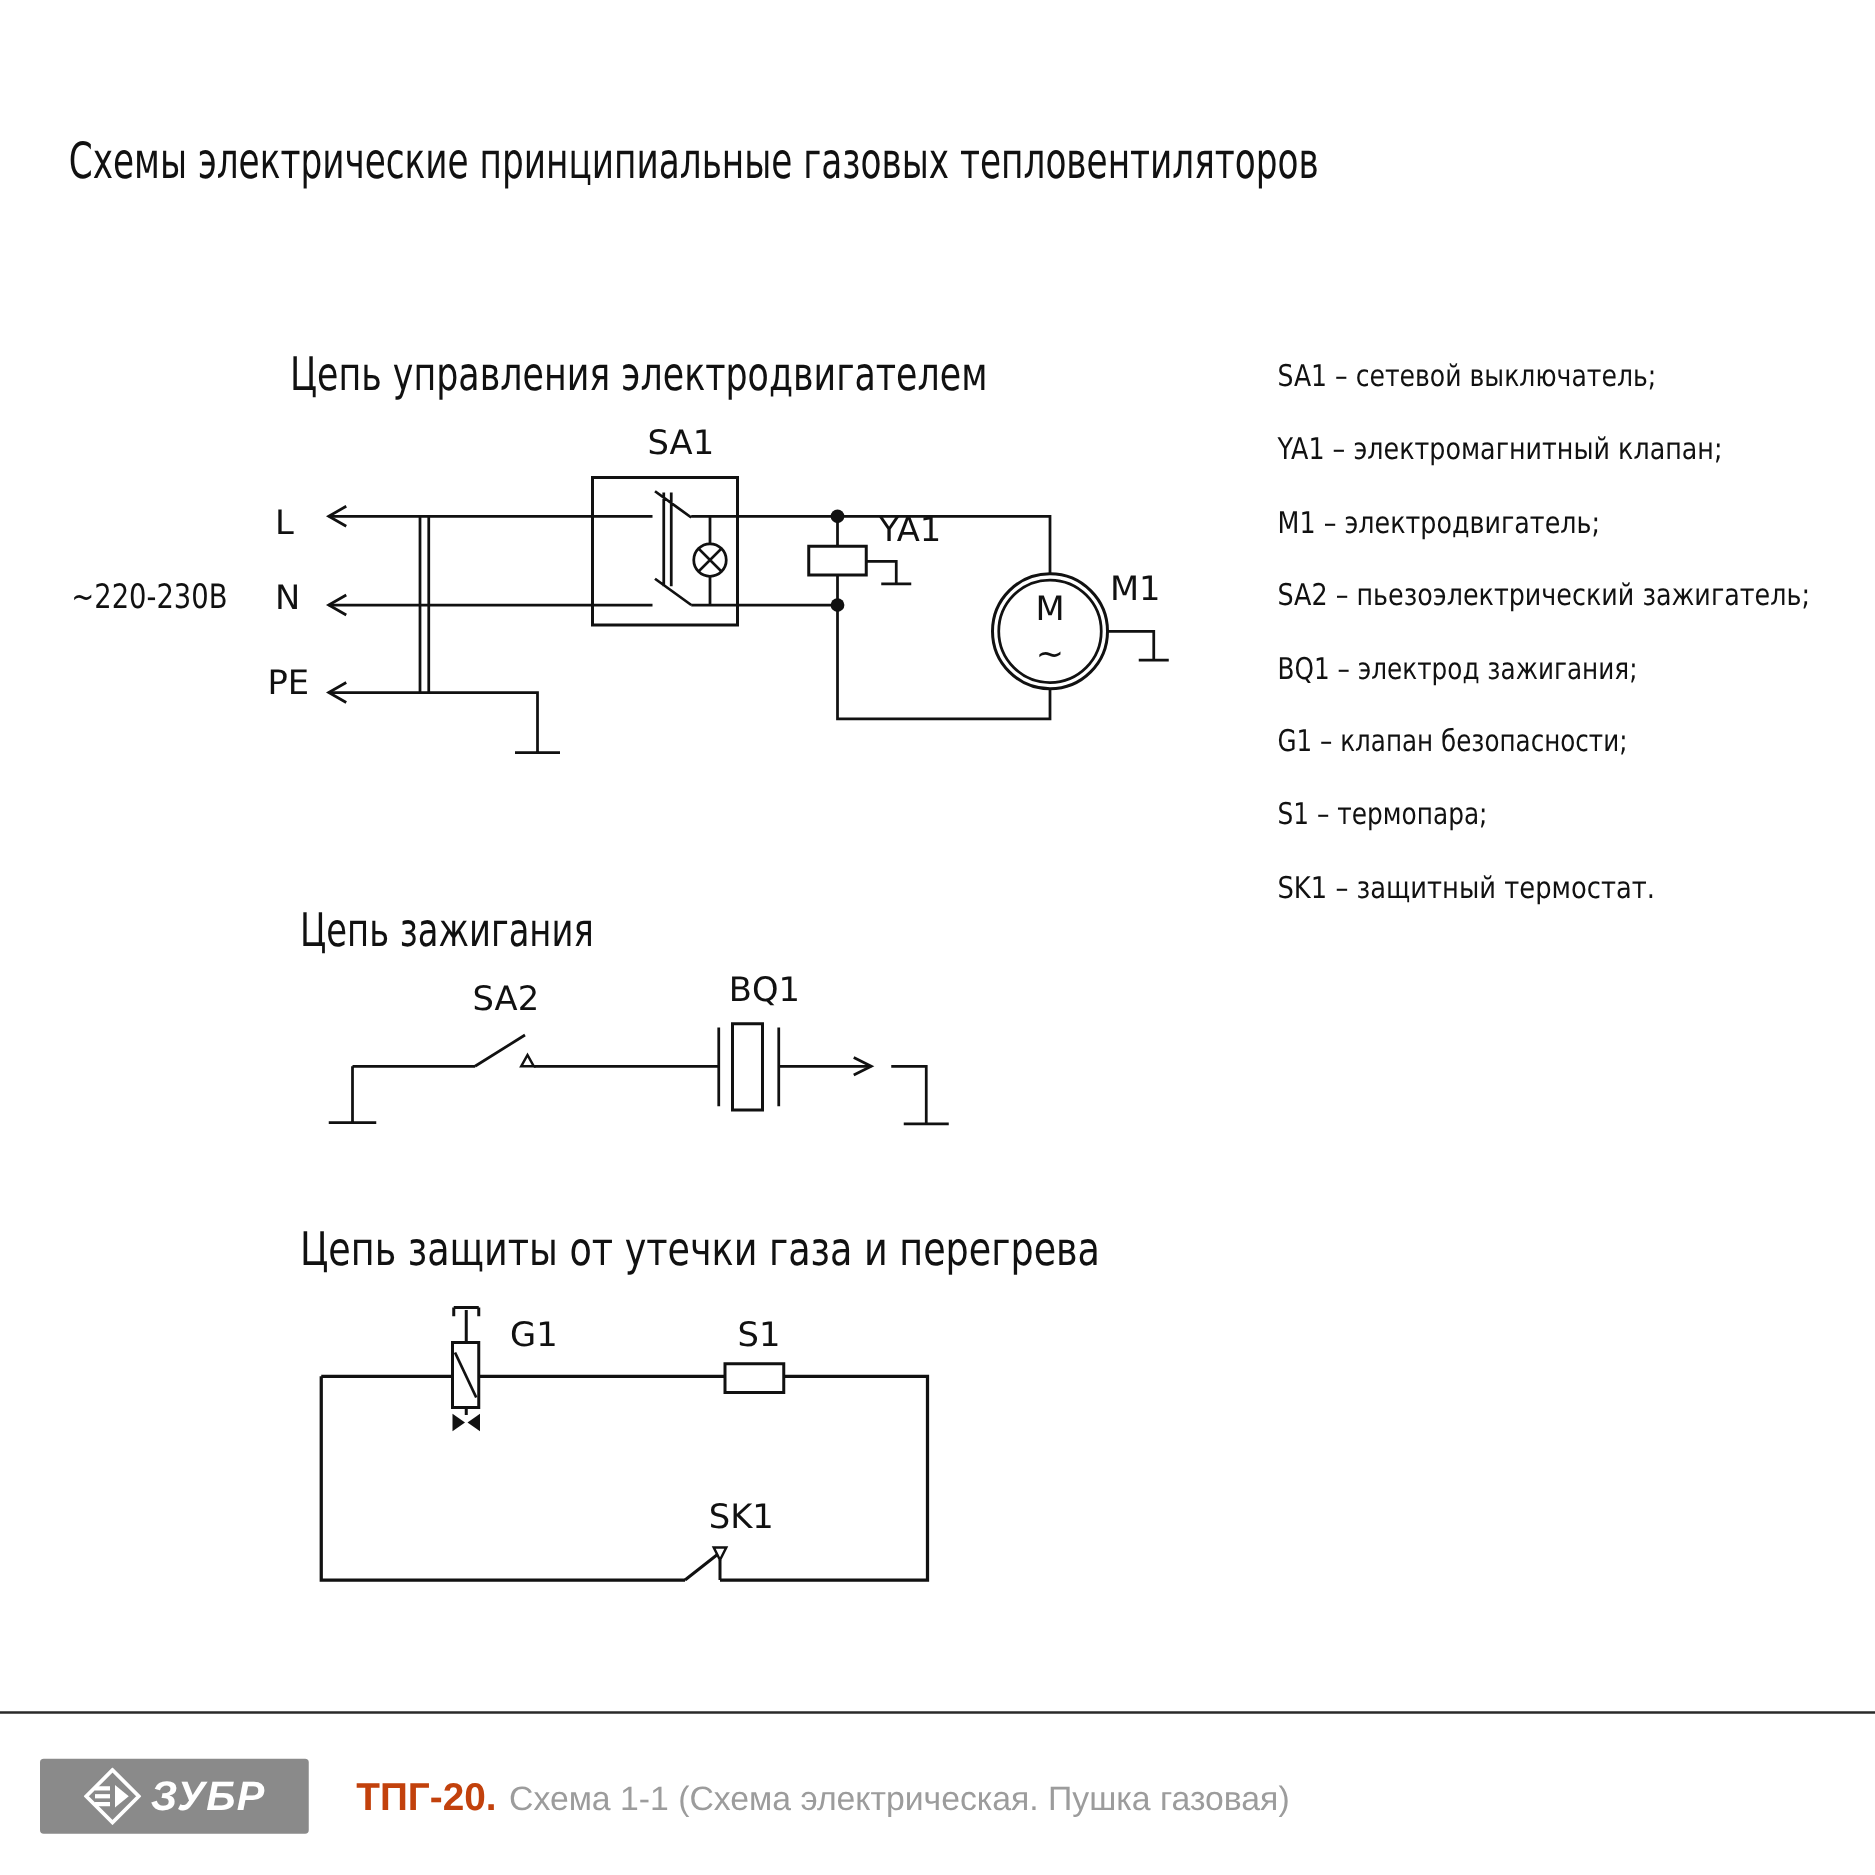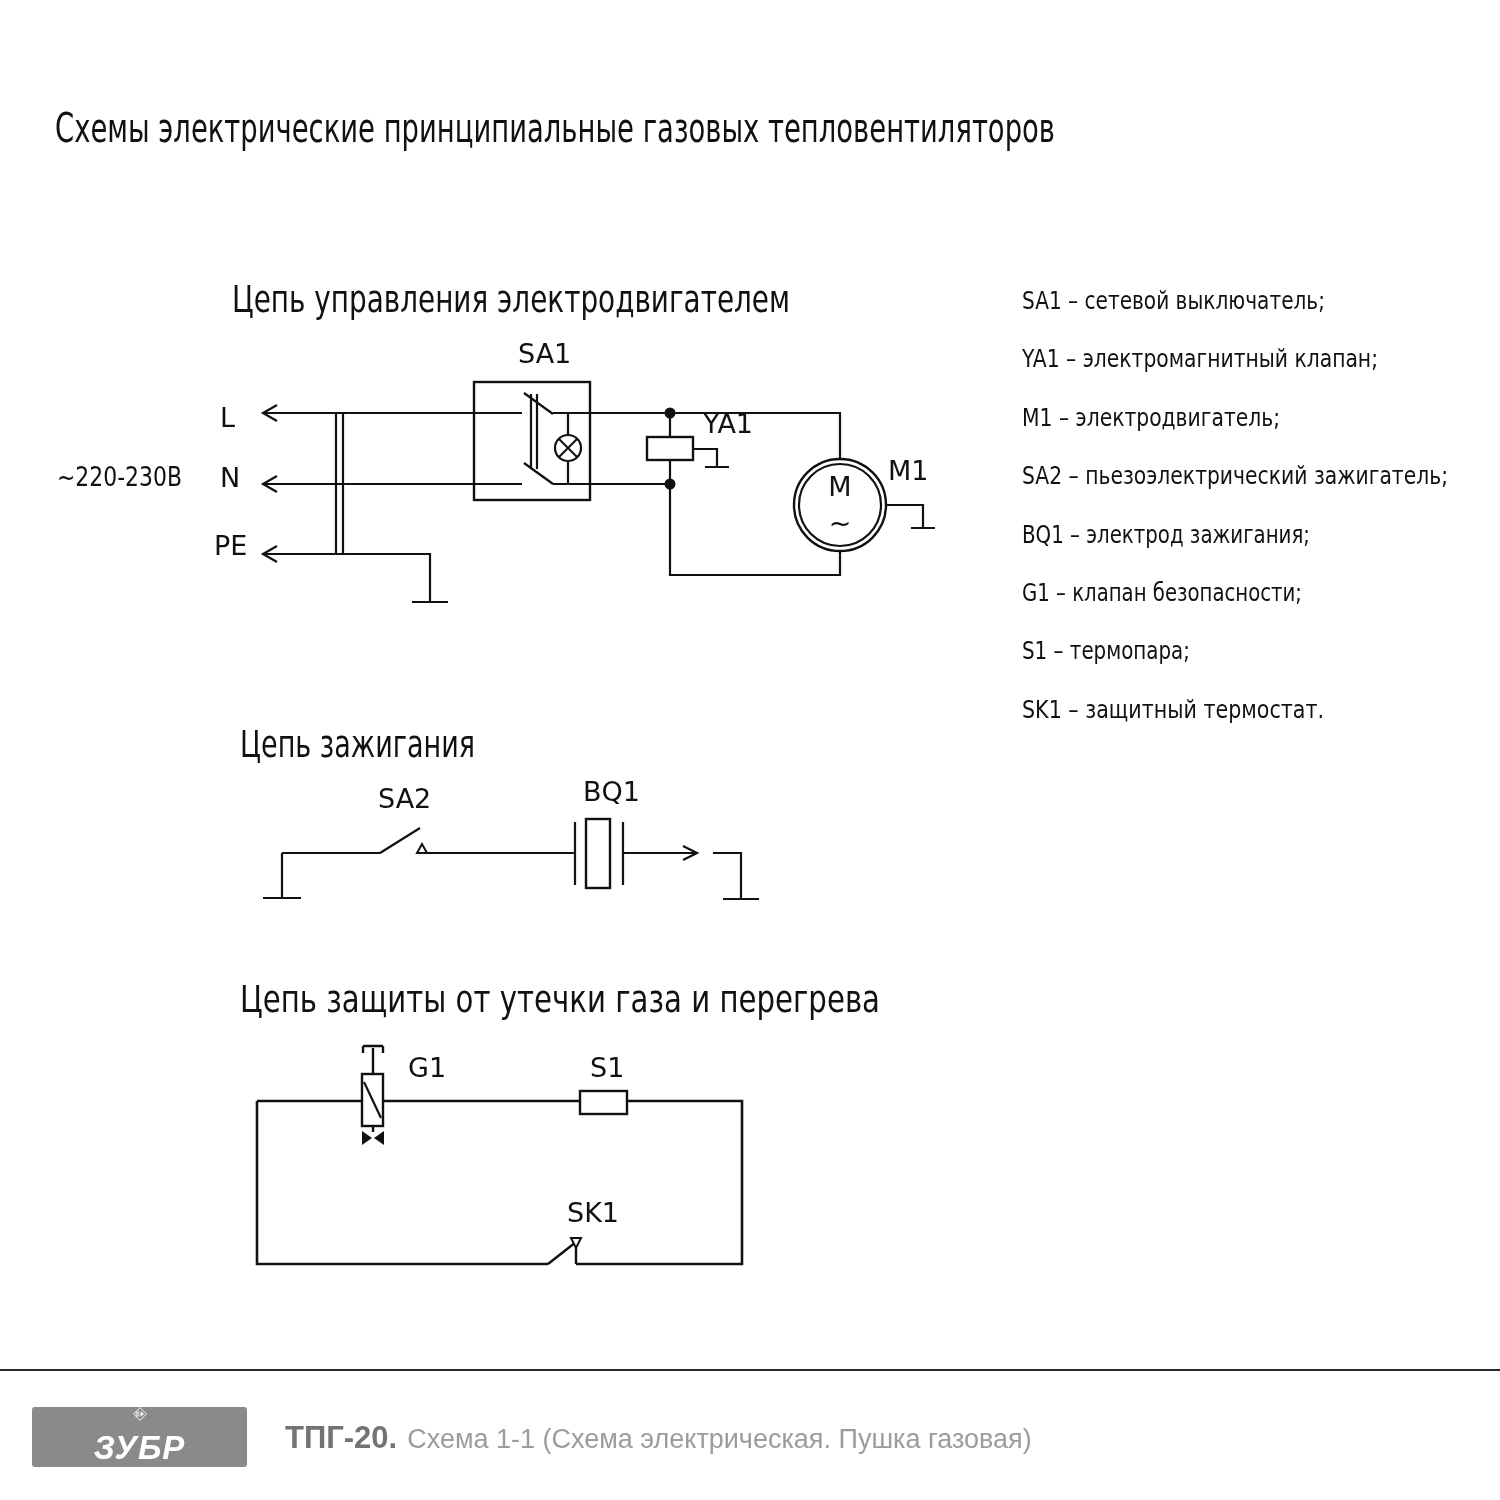--- a/index.html
+++ b/index.html
@@ -2,26 +2,26 @@
 <html><head>
 <meta charset="utf-8">
 <style>
   html,body{margin:0;padding:0;background:#ffffff;}
   body{width:1500px;height:1500px;position:relative;overflow:hidden;
        font-family:"DejaVu Sans", sans-serif;}
   svg text{fill:#111;}
   .schem-text{font-family:"DejaVu Sans", sans-serif;}
   .footer-divider{position:absolute;left:0;top:1369px;width:1500px;height:2px;background:#2a2a2a;}
   .brand-box{position:absolute;left:32px;top:1407px;width:215px;height:60px;background:#8a8a8a;
-             border-radius:3px;display:flex;align-items:center;justify-content:center;gap:8px;flex-direction:column;}
+             border-radius:3px;display:flex;align-items:center;justify-content:center;gap:8px;}
   .brand-text{color:#ffffff;font-weight:bold;font-style:italic;font-size:33px;letter-spacing:1px;
               font-family:"Liberation Sans", sans-serif;}
   .footer-caption{position:absolute;left:285px;top:1418px;height:40px;line-height:40px;white-space:nowrap;
                   font-family:"Liberation Sans", sans-serif;}
-  .footer-model{font-size:31px;font-weight:700;color:#737373;}
+  .footer-model{font-size:31px;font-weight:700;color:#c2410c;}
   .footer-sub{font-size:27px;font-weight:400;color:#9c9c9c;margin-left:10px;}
 </style>
 </head>
 <body>
 
 
 
 <svg width="1500" height="1500" viewBox="0 0 1500 1500" xmlns="http://www.w3.org/2000/svg">
 
   <text class="schem-text" x="55" y="142" font-size="40" textLength="1000" lengthAdjust="spacingAndGlyphs">Схемы электрические принципиальные газовых тепловентиляторов</text>

